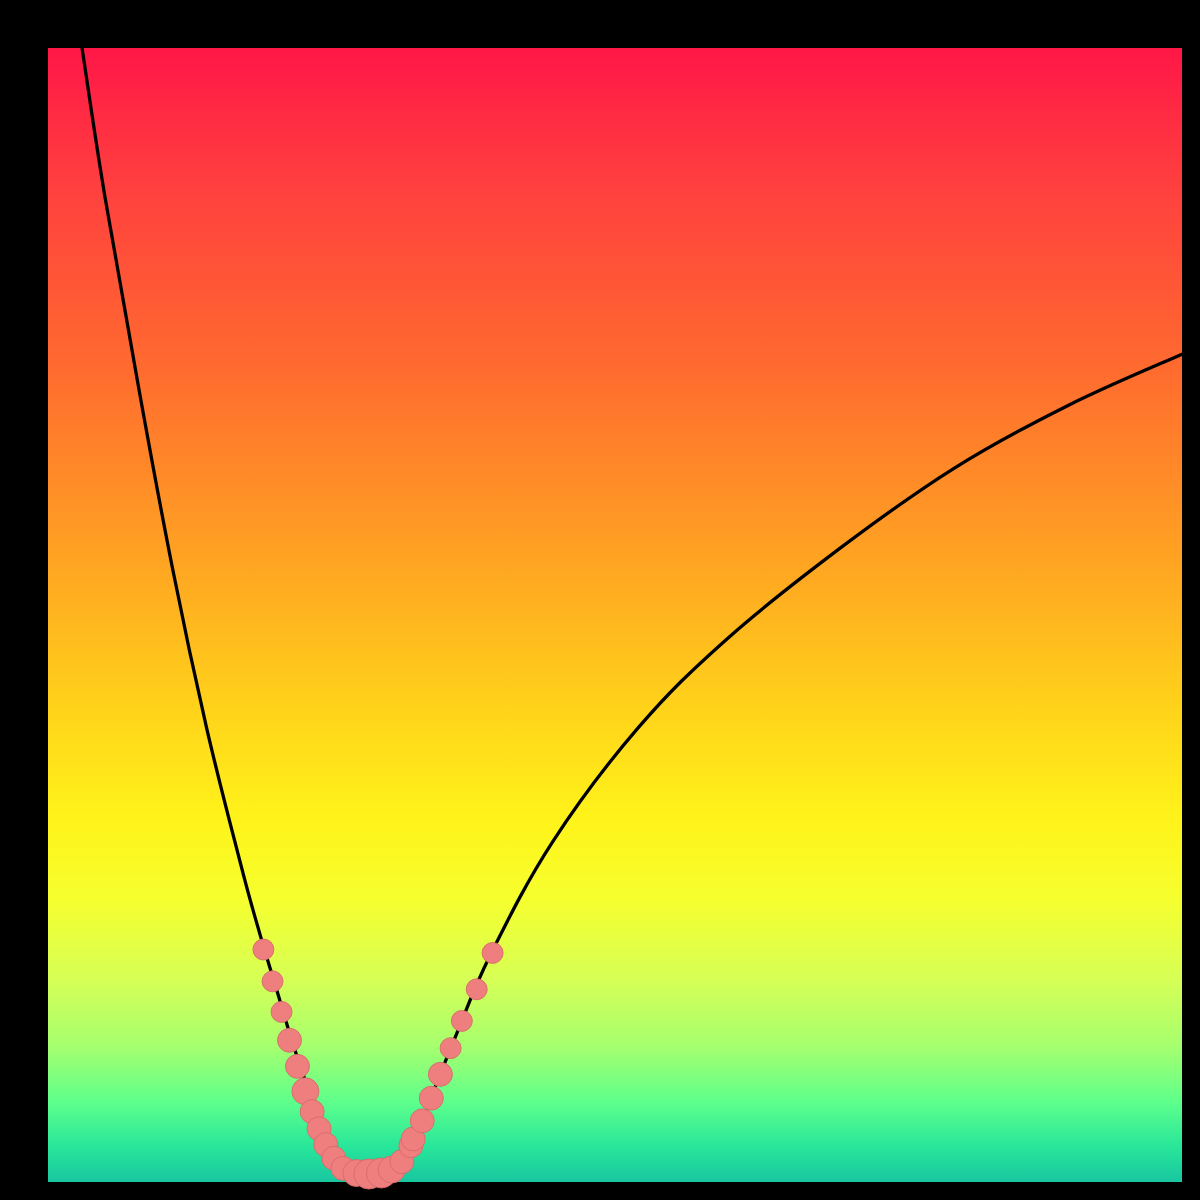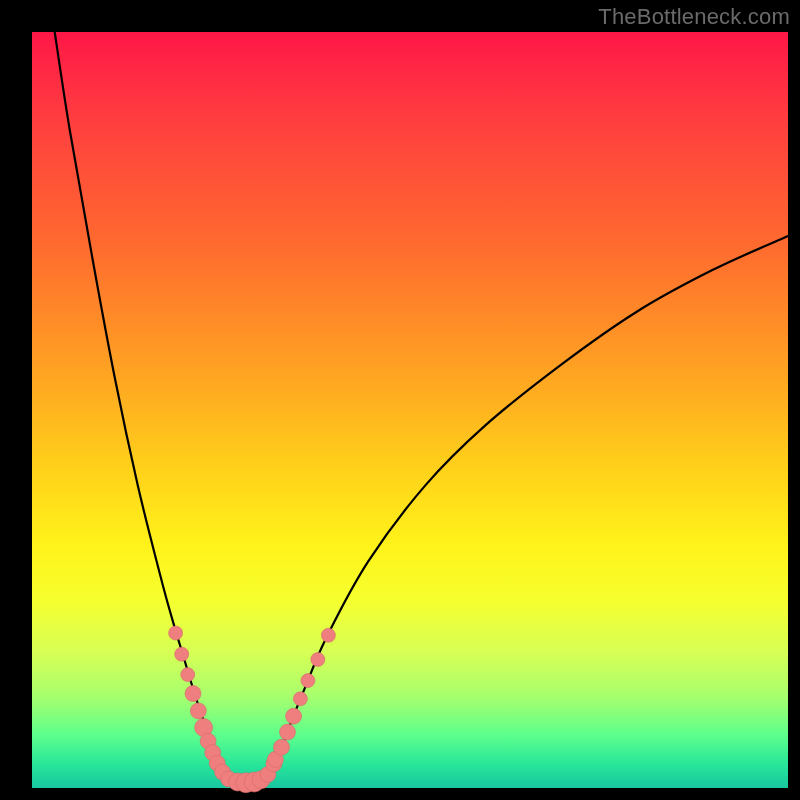--- a/index.html
+++ b/index.html
@@ -89,14 +89,13 @@
           <circle cx="249.5" cy="715.2" r="8" fill="#ef7f7f" stroke="#d66a6a" stroke-width="0.6"></circle>
           <circle cx="255.5" cy="700.1" r="8" fill="#ef7f7f" stroke="#d66a6a" stroke-width="0.6"></circle>
           <circle cx="261.6" cy="684.2" r="8" fill="#ef7f7f" stroke="#d66a6a" stroke-width="0.6"></circle>
           <circle cx="268.4" cy="666.8" r="7" fill="#ef7f7f" stroke="#d66a6a" stroke-width="0.6"></circle>
           <circle cx="275.9" cy="648.6" r="7" fill="#ef7f7f" stroke="#d66a6a" stroke-width="0.6"></circle>
           <circle cx="285.8" cy="627.5" r="7" fill="#ef7f7f" stroke="#d66a6a" stroke-width="0.6"></circle>
           <circle cx="296.4" cy="603.3" r="7" fill="#ef7f7f" stroke="#d66a6a" stroke-width="0.6"></circle>
         </g>
     </svg>
   </div>
-  <div class="watermark">TheBottleneck.com</div>
 </div>
 
 </body></html>

